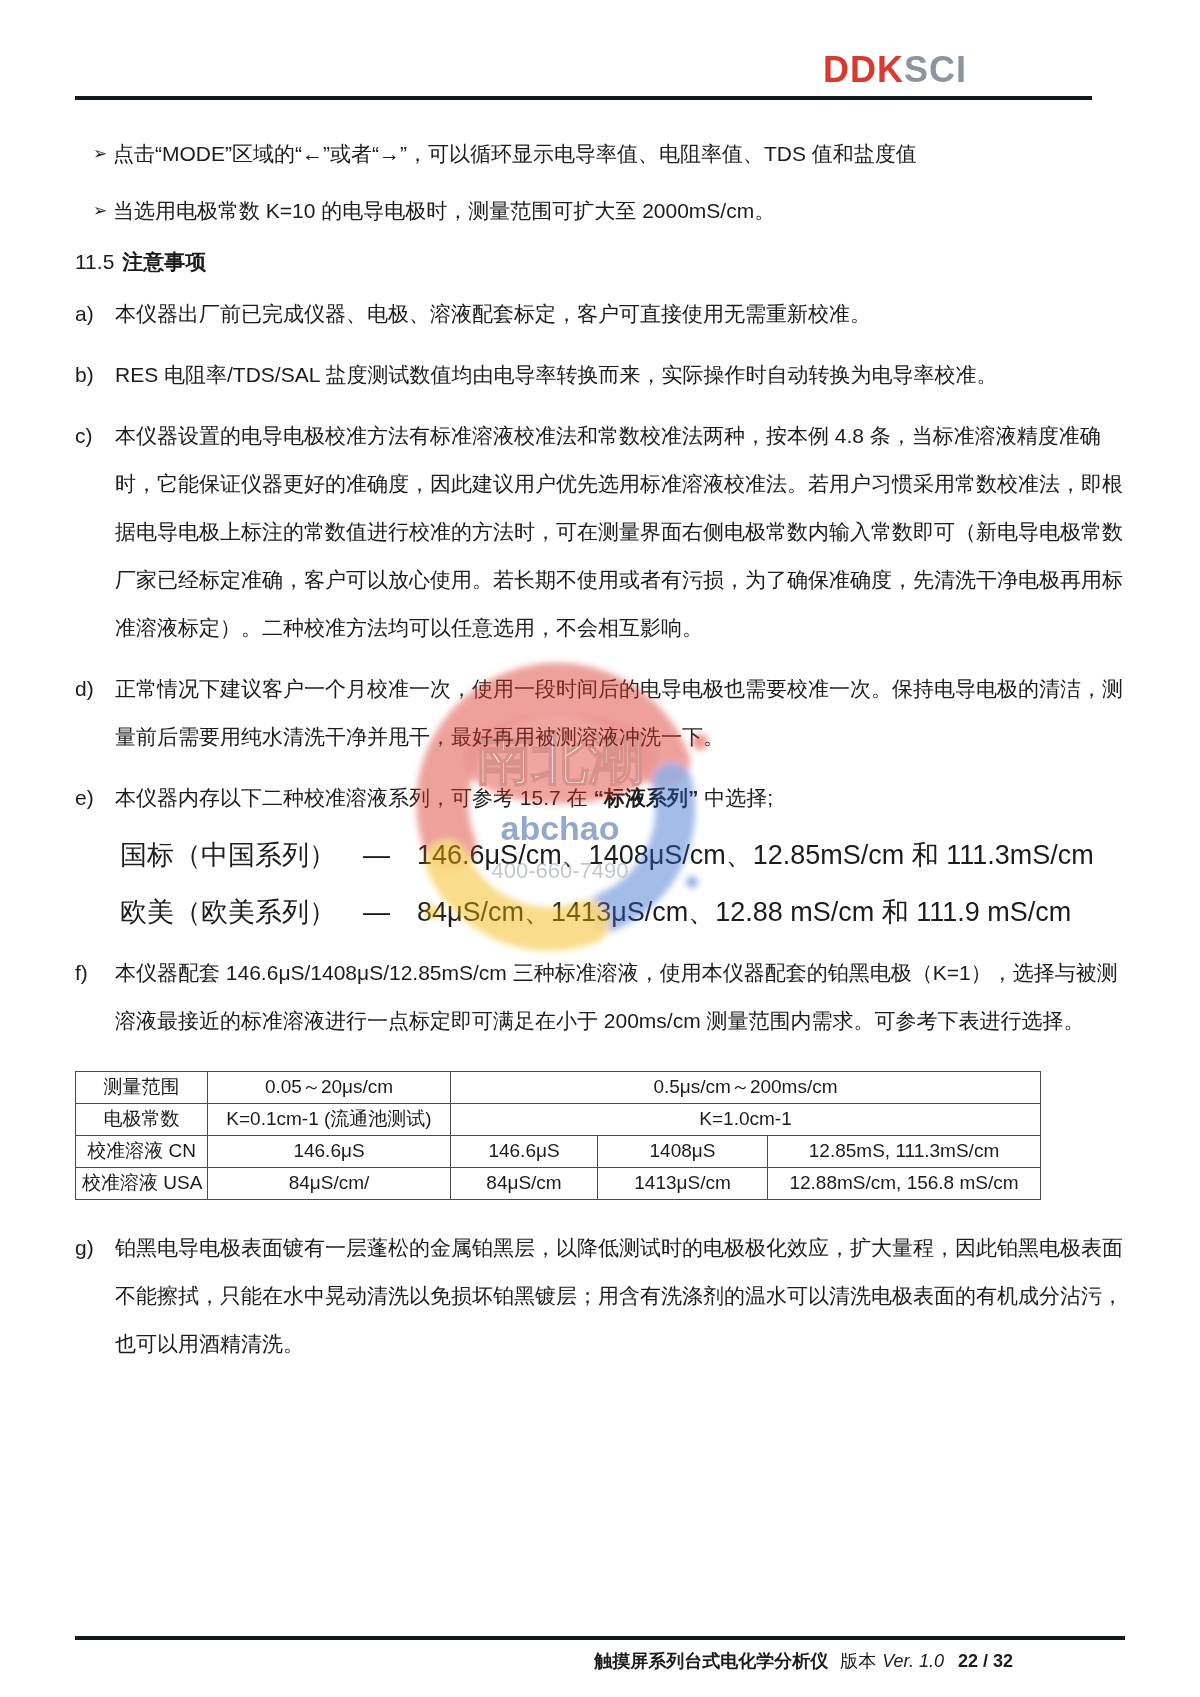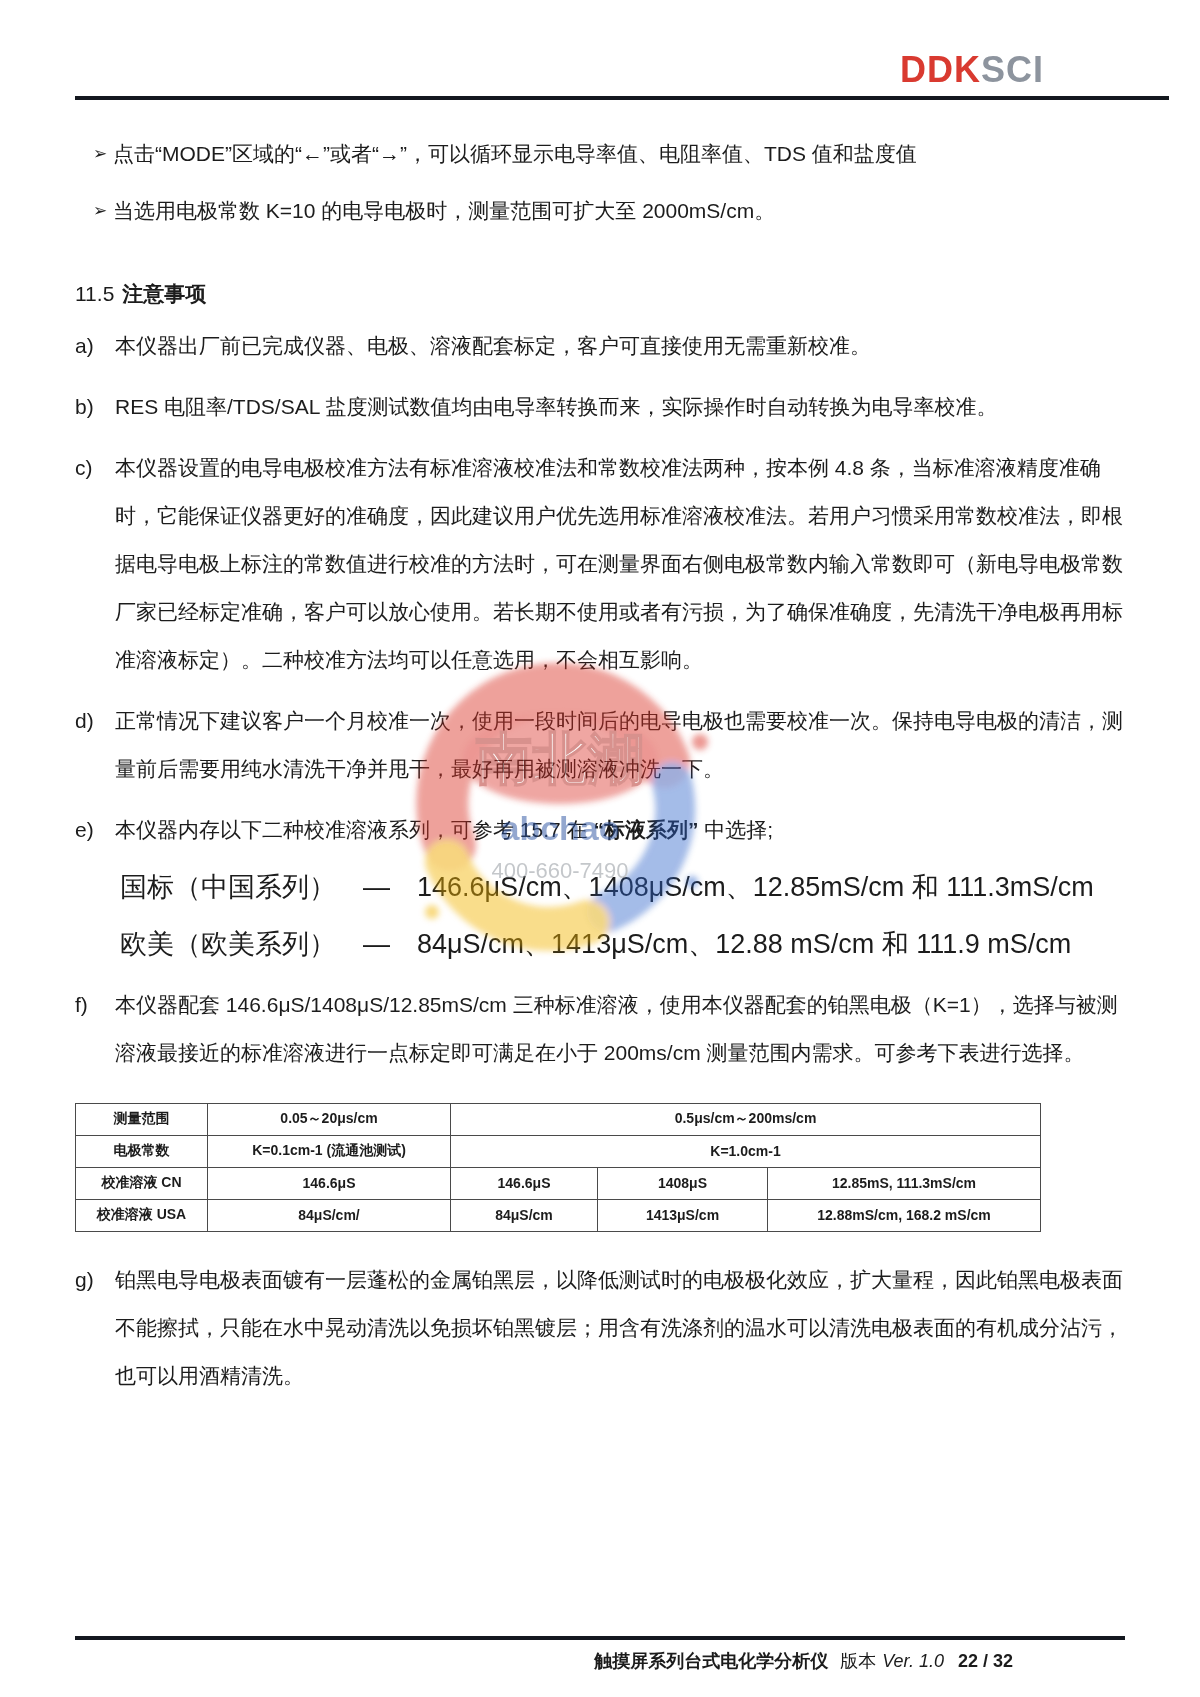--- a/index.html
+++ b/index.html
@@ -7,48 +7,48 @@
   body {
     width:1200px; height:1697px;
     font-family:"Liberation Sans","DejaVu Sans",sans-serif;
     color:#1c1c1c;
     position:relative;
     overflow:hidden;
   }
   .page { position:relative; width:1200px; height:1697px; }
 
   
-  .header { padding:50px 31px 0 75px; }
+  .header { padding:50px 108px 0 75px; }
   .logo { text-align:right; padding-right:125px; font-size:36px; font-weight:bold; letter-spacing:1px; line-height:1.1; margin-bottom:6px; }
   .logo-red { color:#d93a30; }
   .logo-gray { color:#8d949e; }
   .header-rule { height:4px; background:#14181f; }
 
   
   .main { padding:0 75px; position:relative; z-index:1; }
 
   .bullets { list-style:none; margin-top:30px; }
   .bullet { display:flex; font-size:21px; line-height:48px; margin-bottom:9px; }
   .bullet-marker { flex:none; width:38px; padding-left:18px; font-size:17px; color:#222; }
   .bullet-text { flex:1; }
 
-  .section-heading { margin-top:44px; font-size:21px; line-height:30px; }
+  .section-heading { margin-top:12px; font-size:21px; line-height:30px; }
   .section-number { font-weight:normal; margin-right:8px; }
   .section-title { font-weight:bold; }
 
   .item { display:flex; font-size:21px; line-height:48px; margin-top:13px; }
   .item-label { flex:none; width:40px; }
   .item-text { flex:1; }
   .bold { font-weight:bold; }
 
   .sublines { margin-top:4px; }
   .subline { font-size:27px; line-height:48px; padding-left:45px; margin-top:9px; }
 
   
-  .spec-table { border-collapse:collapse; width:965px; margin-top:26px; font-size:14px; table-layout:fixed;font-weight:bold; }
+  .spec-table { border-collapse:collapse; width:965px; margin-top:26px; font-size:19px; table-layout:fixed; }
   .spec-table td { border:1.5px solid #4a4a4a; text-align:center; height:32px; padding:2px 6px; vertical-align:middle; white-space:nowrap; overflow:hidden; }
 
   
   .watermark {
     position:absolute; left:392px; top:640px; width:336px; height:350px;
     opacity:0.5; z-index:2; pointer-events:none;text-align:right;
   }
   .watermark svg { width:100%; height:100%; }
 
   
@@ -149,21 +149,21 @@
           <td>146.6μS</td>
           <td>146.6μS</td>
           <td>1408μS</td>
           <td>12.85mS, 111.3mS/cm</td>
         </tr>
         <tr>
           <td>校准溶液 USA</td>
           <td>84μS/cm/</td>
           <td>84μS/cm</td>
           <td>1413μS/cm</td>
-          <td>12.88mS/cm, 168.2 mS/cm</td>
+          <td>12.88mS/cm, 156.8 mS/cm</td>
         </tr>
       </tbody>
     </table>
 
     <div class="item" style="margin-top:24px;">
       <span class="item-label">g)</span>
       <div class="item-text">铂黑电导电极表面镀有一层蓬松的金属铂黑层，以降低测试时的电极极化效应，扩大量程，因此铂黑电极表面不能擦拭，只能在水中晃动清洗以免损坏铂黑镀层；用含有洗涤剂的温水可以清洗电极表面的有机成分沾污，也可以用酒精清洗。</div>
     </div>
 
   </div>

